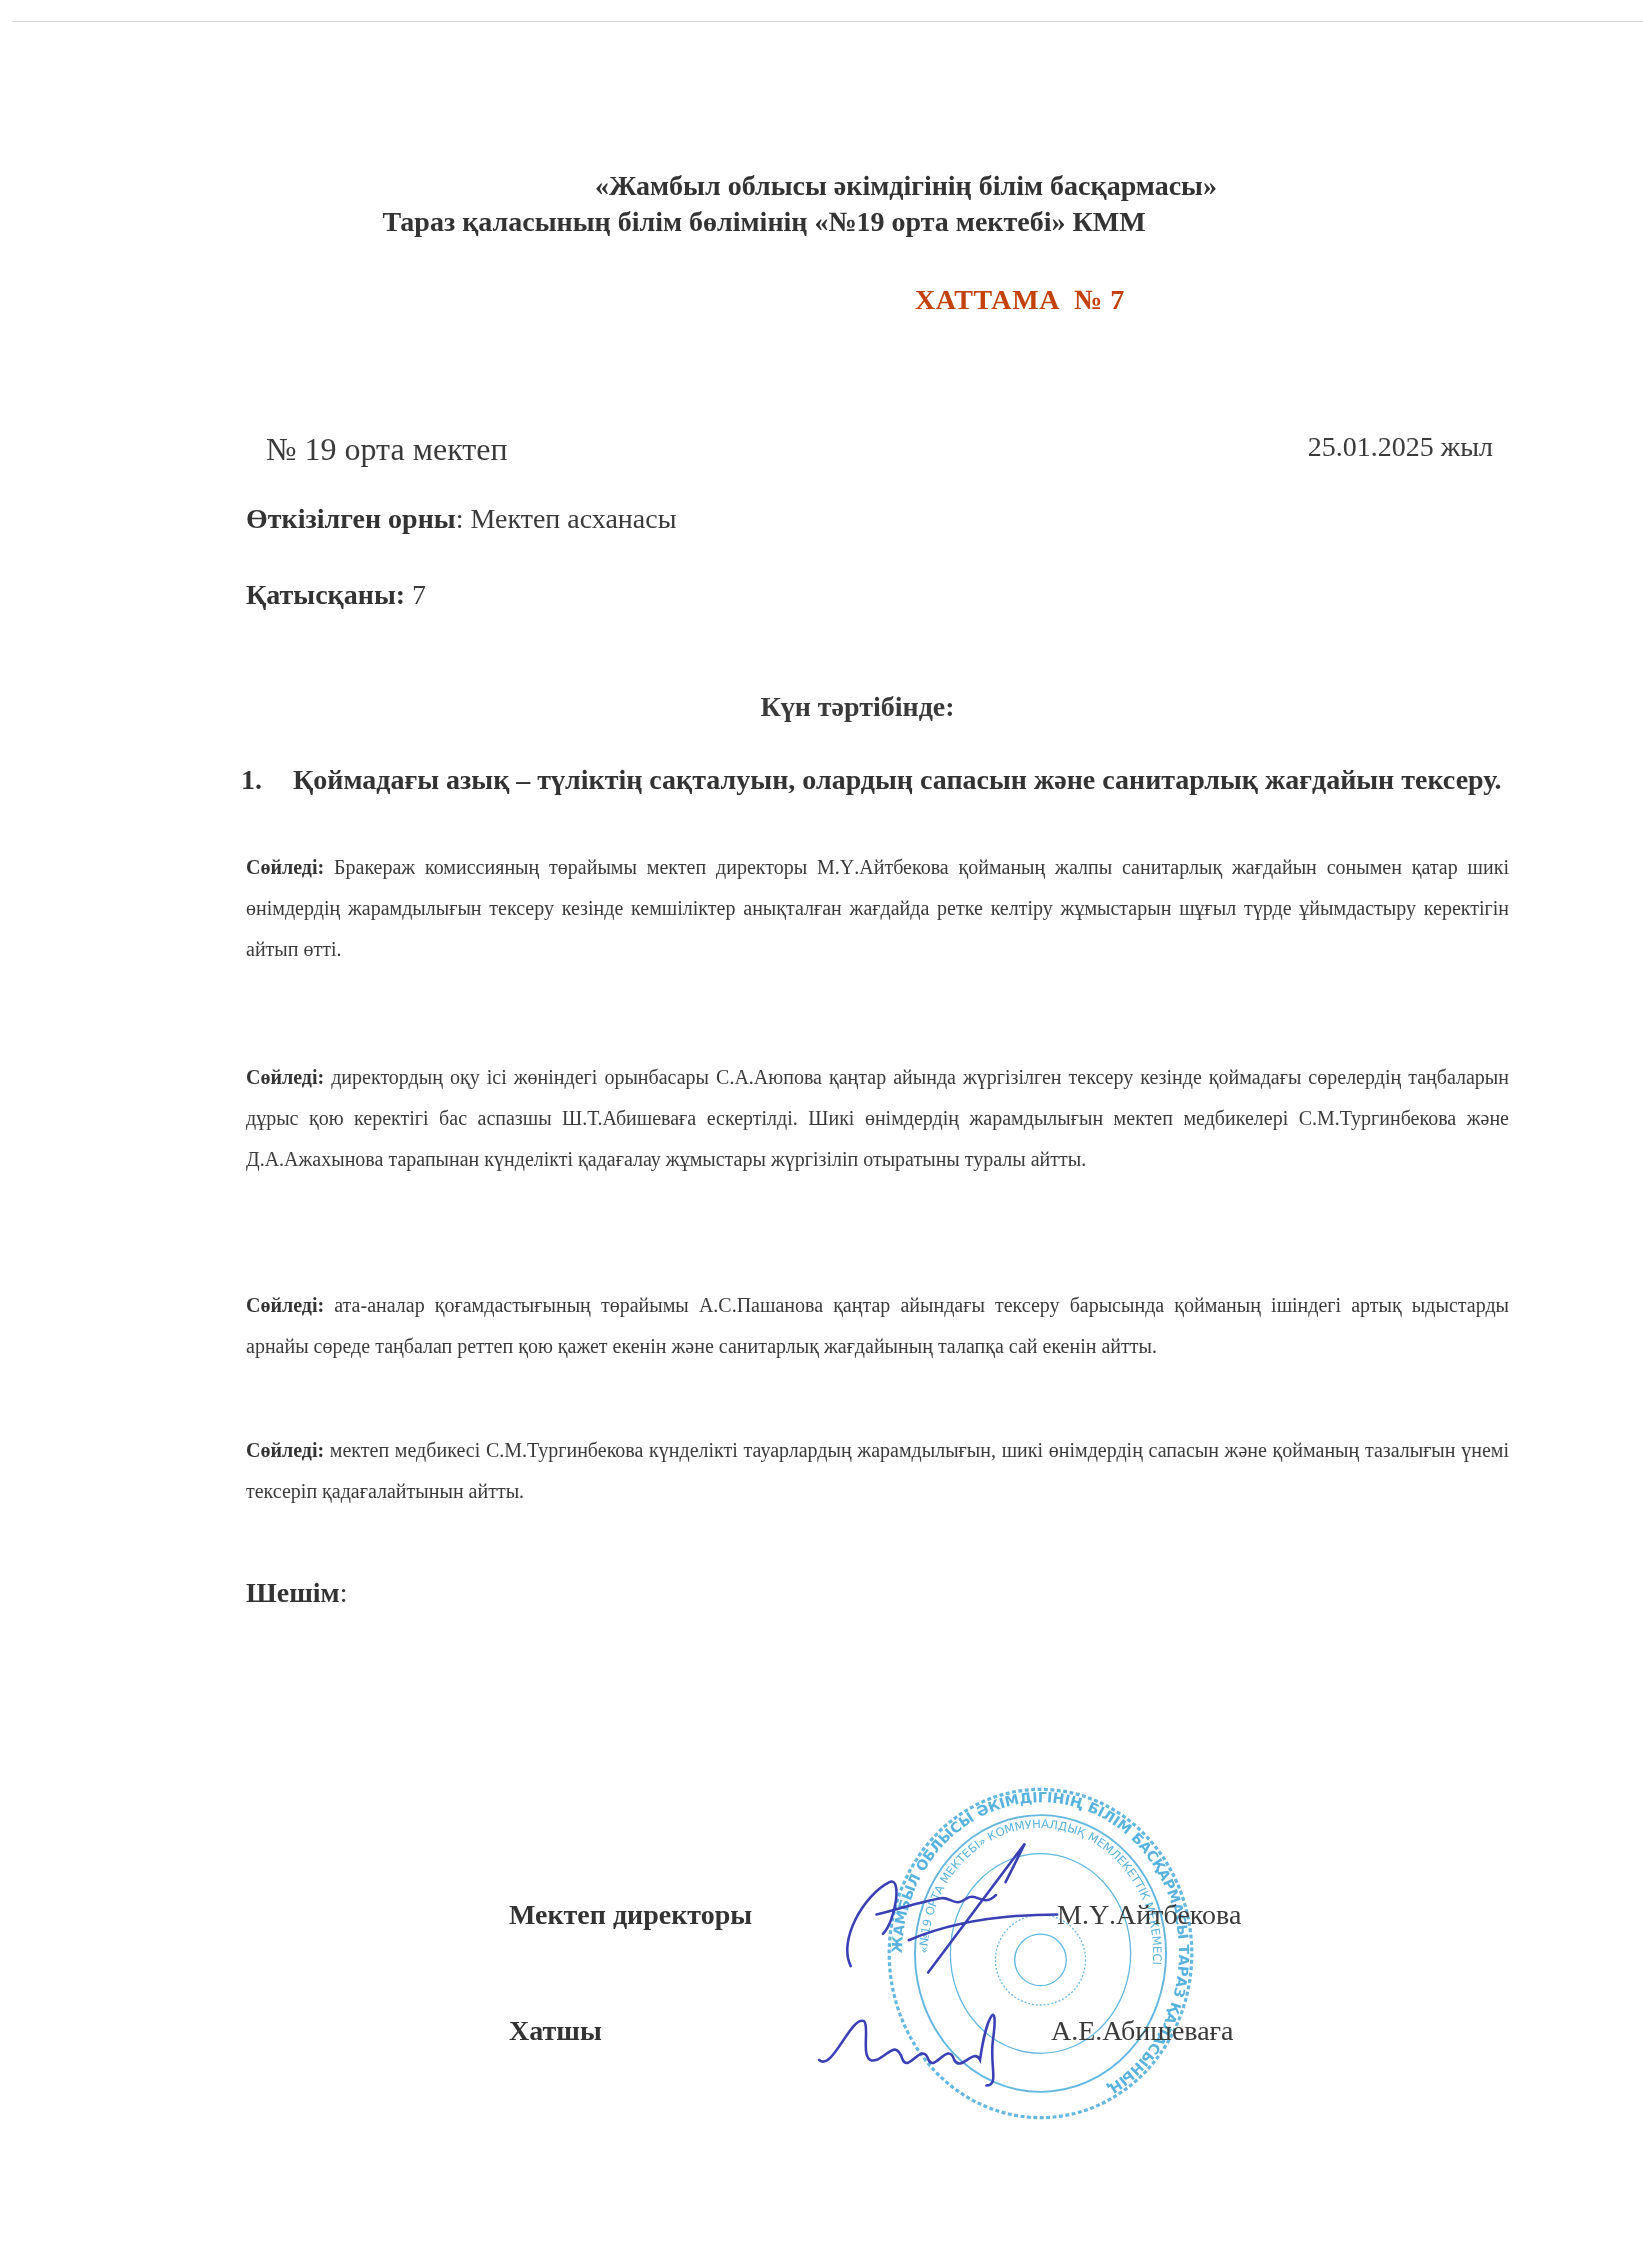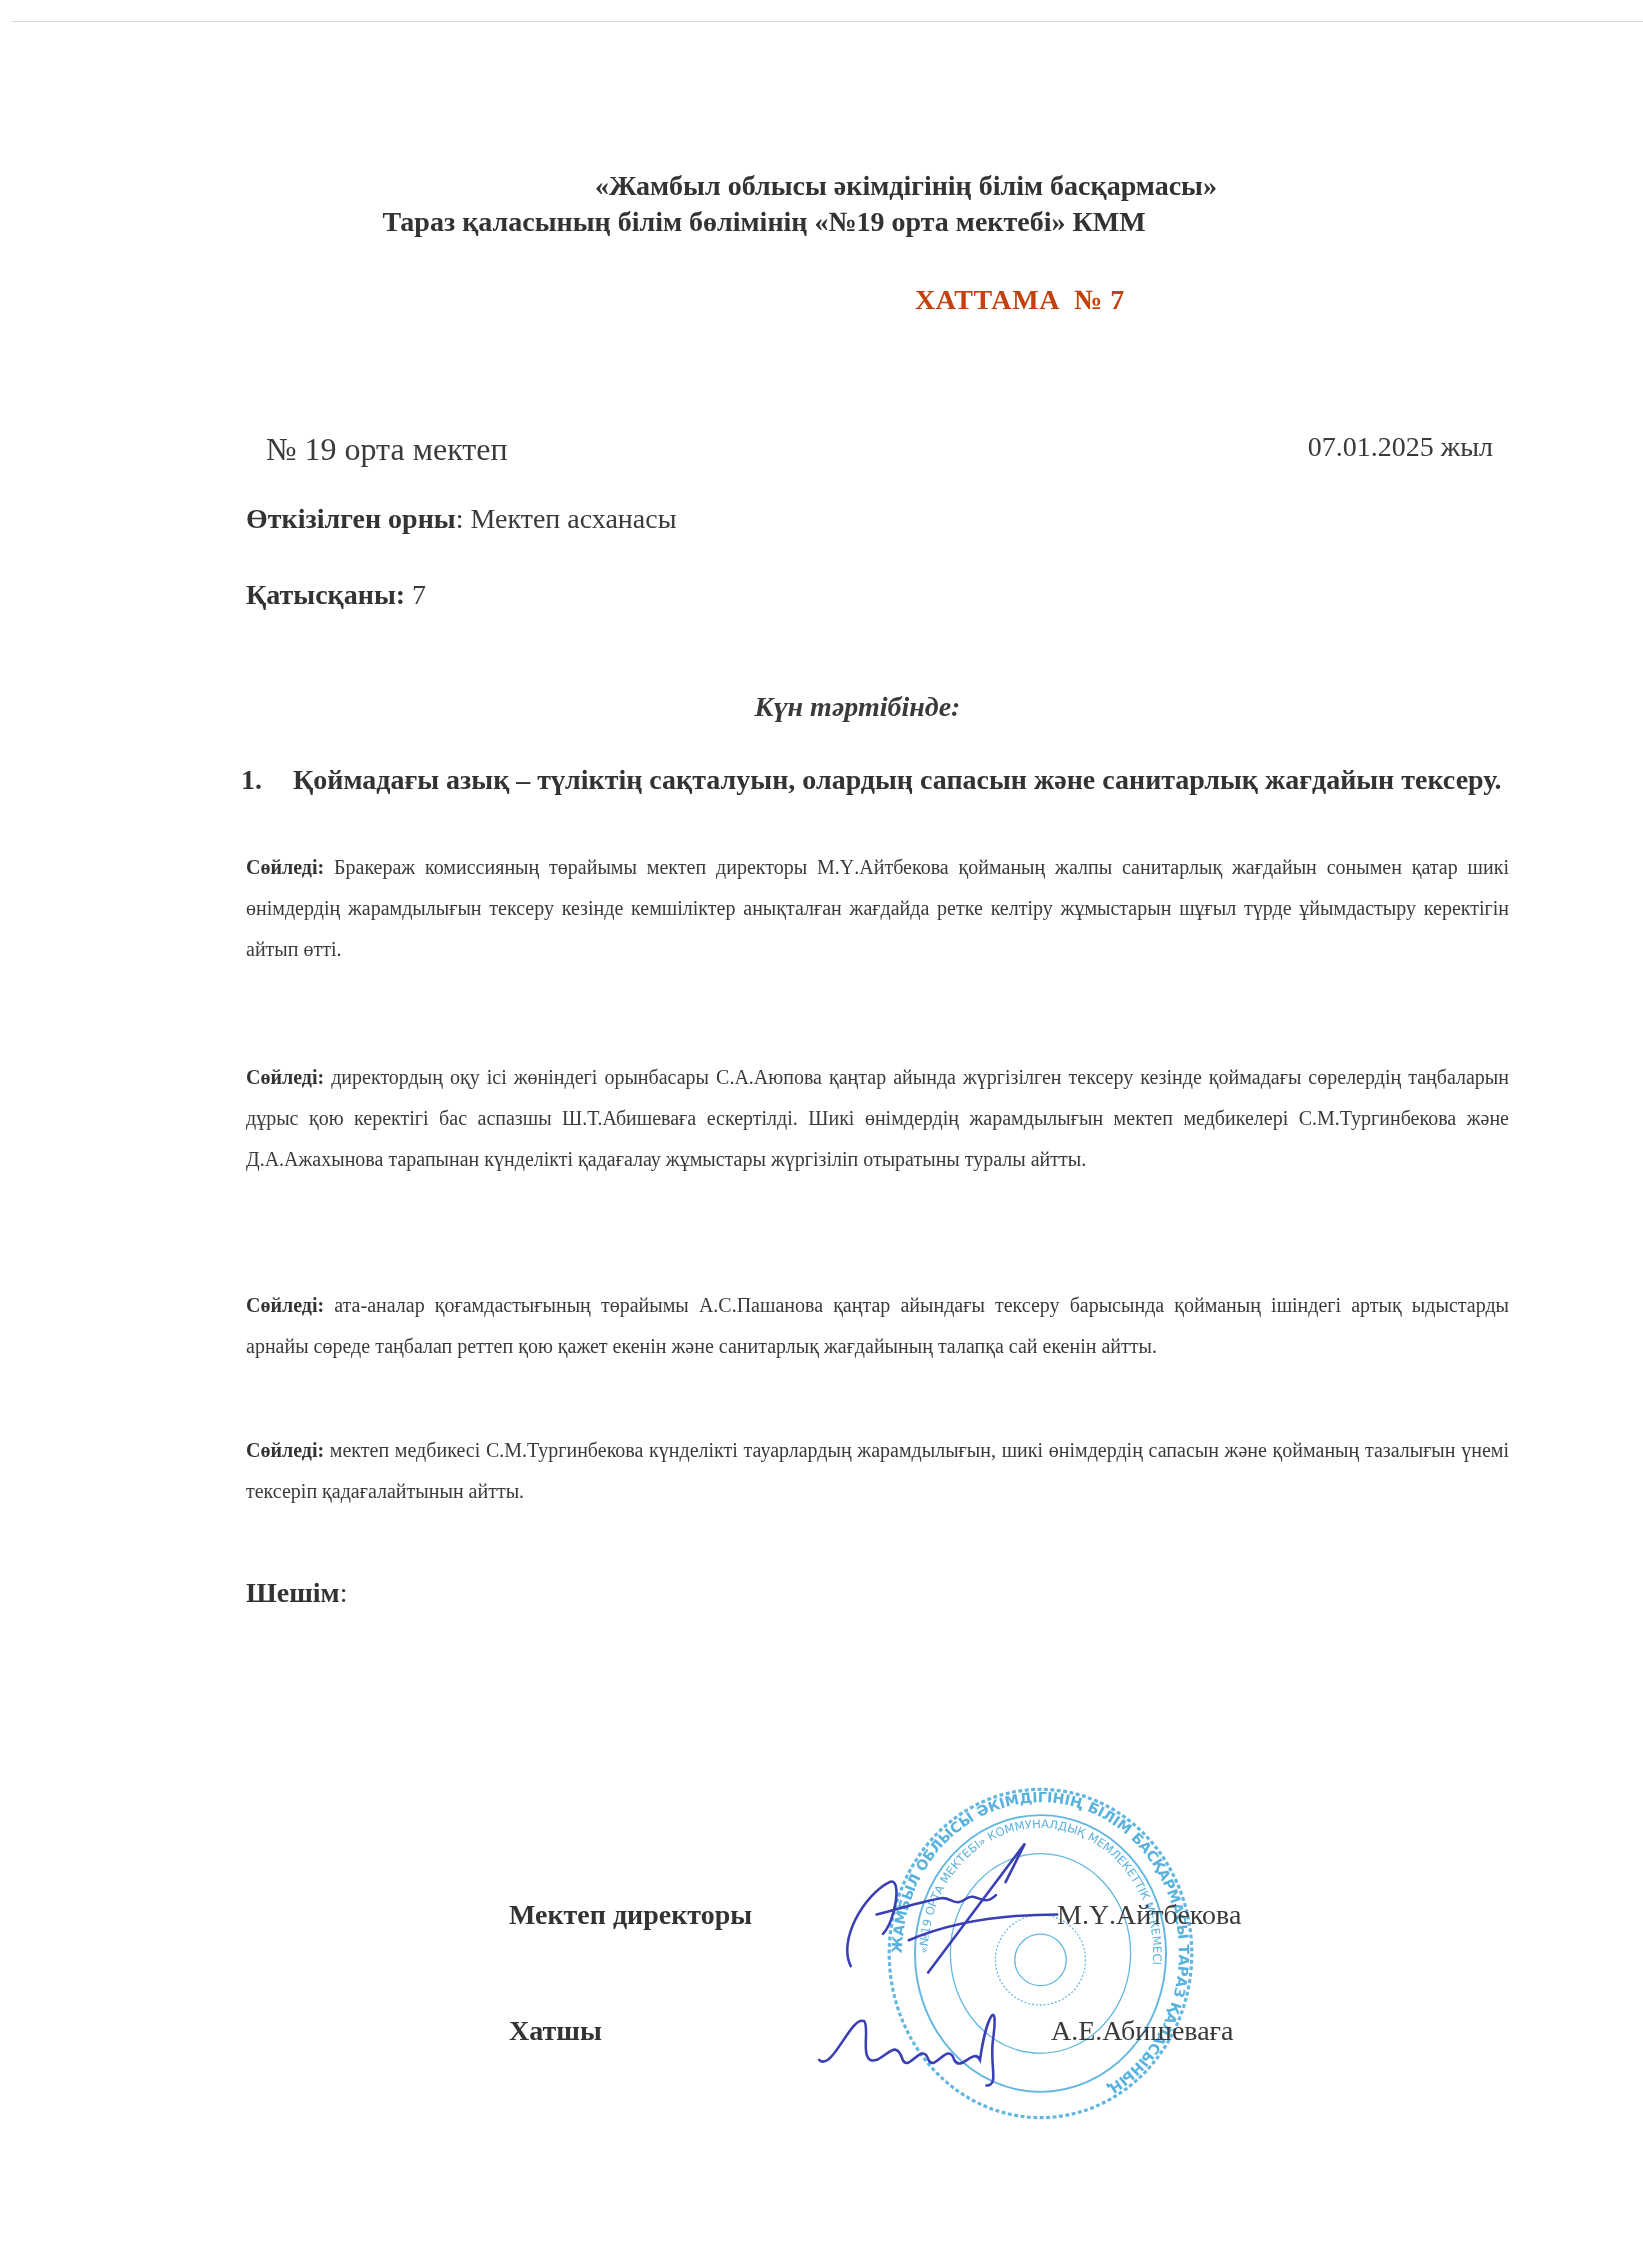--- a/index.html
+++ b/index.html
@@ -10,21 +10,21 @@
   .header { left: 0; width: 1644px; text-align: center; font-weight: bold; font-size: 28px; line-height: 34px; color: #333; }
   .h1 { top: 169px; left: 84px; }
   .h2 { top: 205px; left: -58px; }
   .title { top: 284px; left: 915px; font-weight: bold; font-size: 28px; color: #c2410c; letter-spacing: 0.6px; }
   .title .no { margin-left: 14px; }
   .meta-left { top: 431px; left: 240px; font-size: 32px; margin-left: 26px; }
   .meta-right { top: 431px; right: 151px; font-size: 28px; }
   .venue { top: 503px; left: 246px; font-size: 28px; }
   .count { top: 579px; left: 246px; font-size: 28px; }
   b.lbl { font-weight: bold; color: #333; }
-  .agenda-title { top: 691px; left: 0; width: 1644px; text-align: center; font-weight: bold; font-size: 28px; padding-left: 71px; box-sizing: border-box; font-style: italic; }
+  .agenda-title { top: 691px; left: 0; width: 1644px; text-align: center; font-weight: bold; font-size: 28px; padding-left: 71px; box-sizing: border-box; }
   .agenda { top: 759px; left: 293px; width: 1218px; font-weight: bold; font-size: 28px; line-height: 41px; text-align: justify; color: #333; }
   .agenda .num { position: absolute; left: -52px; top: 0; }
   .para { left: 246px; width: 1263px; font-size: 20px; line-height: 41px; text-align: justify; }
   .p1 { top: 847px; }
   .p2 { top: 1057px; }
   .p3 { top: 1285px; }
   .p4 { top: 1430px; }
   .decision-label { top: 1577px; left: 246px; font-size: 28px; }
   .decisions { top: 1642px; left: 246px; width: 1160px; font-size: 28px; line-height: 32px; }
   .decisions div { margin: 0; }
@@ -43,21 +43,21 @@
 <div class="scan-edge"></div>
 
 <div class="abs header h1">«Жамбыл облысы әкімдігінің білім басқармасы»</div>
 <div class="abs header h2">Тараз қаласының білім бөлімінің «№19 орта мектебі» КММ</div>
 
 <div class="abs title">
   <span>ХАТТАМА</span><span class="no">№ 7</span>
 </div>
 
 <div class="abs meta-left">№ 19 орта мектеп</div>
-<div class="abs meta-right">07.01.2025 жыл</div>
+<div class="abs meta-right">25.01.2025 жыл</div>
 
 <div class="abs venue">
   <b class="lbl">Өткізілген орны</b><span>: Мектеп асханасы</span>
 </div>
 
 <div class="abs count">
   <b class="lbl">Қатысқаны:</b><span> 7</span>
 </div>
 
 <div class="abs agenda-title">Күн тәртібінде:</div>

